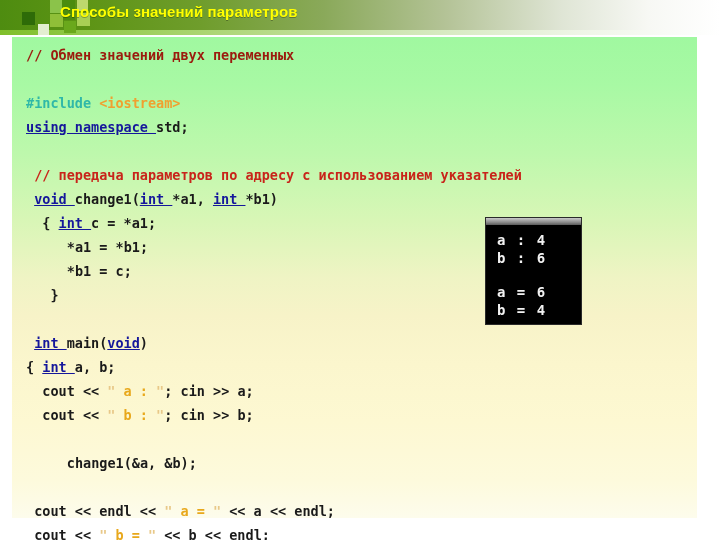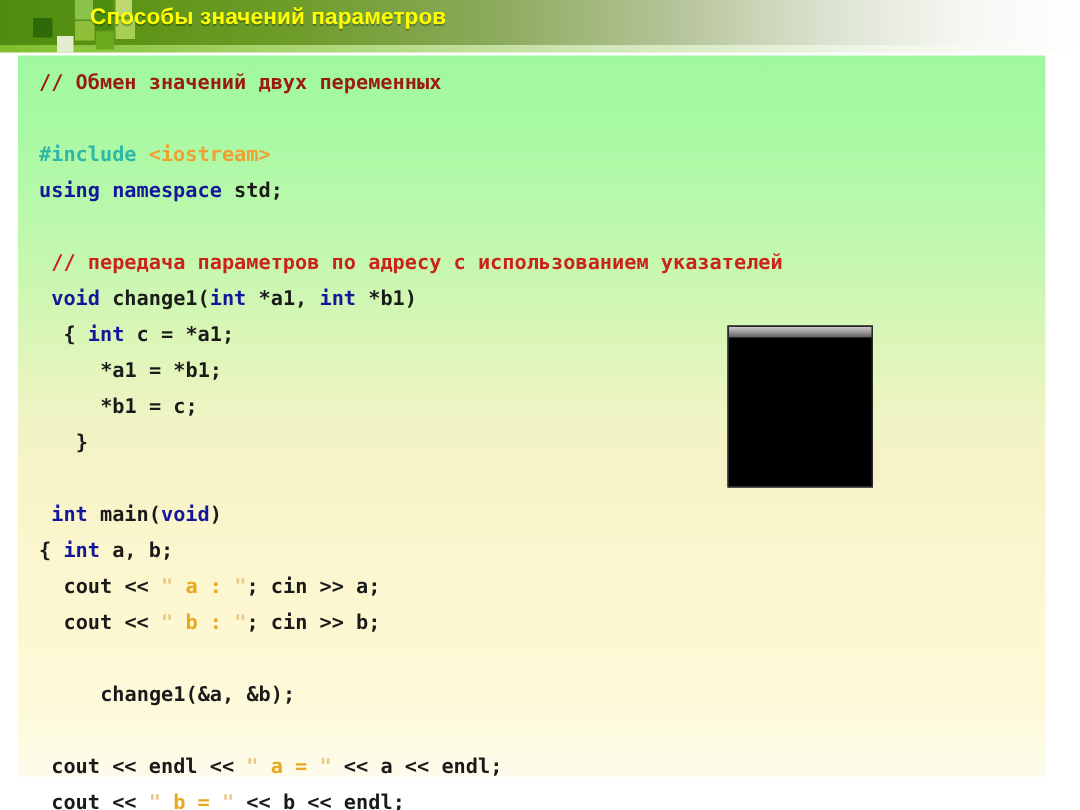--- a/index.html
+++ b/index.html
@@ -101,21 +101,21 @@
     color: #1a1a1a;
     white-space: pre;
   }
   .ln { position: absolute; left: 14px; white-space: pre; }
 
   
   .c-comment  { color: #9b1b0e; }
   .c-comment2 { color: #c8241a; text-align: right; }
   .c-pre      { color: #2fb8a8; }
   .c-inc      { color: #f0a030; }
-  .c-kw       { color: #15179b; }
+  .c-kw       { color: #15179b; text-decoration: underline; }
   .c-plain    { color: #1a1a1a; }
   .c-str      { color: #e8c888; }
   .c-strin    { color: #e8a81c; }
 
   
   #console-box {
     position: absolute;
     left: 473px;
     top: 180px;
     width: 97px;
@@ -162,14 +162,15 @@
 <div class="deco-sq" id="deco-g"></div>
 <div class="deco-sq" id="deco-h"></div>
 
 <div id="page-title">Способы значений параметров</div>
 
 <div id="code-panel">
   <div id="code-text"><div class="ln" style="top: 6px; margin-left: 0px;"><span class="c-comment">// Обмен значений двух переменных</span></div><div class="ln" style="top: 30px; margin-left: 0px;">&nbsp;</div><div class="ln" style="top: 54px; margin-left: 0px;"><span class="c-pre">#include </span><span class="c-inc">&lt;iostream&gt;</span></div><div class="ln" style="top: 78px; margin-left: 0px;"><span class="c-kw">using namespace </span><span class="c-plain">std;</span></div><div class="ln" style="top: 102px; margin-left: 0px;">&nbsp;</div><div class="ln" style="top: 126px; margin-left: 8.15px;"><span class="c-comment2">// передача параметров по адресу с использованием указателей</span></div><div class="ln" style="top: 150px; margin-left: 8.15px;"><span class="c-kw">void </span><span class="c-plain">change1(</span><span class="c-kw">int </span><span class="c-plain">*a1, </span><span class="c-kw">int </span><span class="c-plain">*b1)</span></div><div class="ln" style="top: 174px; margin-left: 16.3px;"><span class="c-plain">{ </span><span class="c-kw">int </span><span class="c-plain">c = *a1;</span></div><div class="ln" style="top: 198px; margin-left: 40.75px;"><span class="c-plain">*a1 = *b1;</span></div><div class="ln" style="top: 222px; margin-left: 40.75px;"><span class="c-plain">*b1 = c;</span></div><div class="ln" style="top: 246px; margin-left: 24.45px;"><span class="c-plain">}</span></div><div class="ln" style="top: 270px; margin-left: 0px;">&nbsp;</div><div class="ln" style="top: 294px; margin-left: 8.15px;"><span class="c-kw">int </span><span class="c-plain">main(</span><span class="c-kw">void</span><span class="c-plain">)</span></div><div class="ln" style="top: 318px; margin-left: 0px;"><span class="c-plain">{ </span><span class="c-kw">int </span><span class="c-plain">a, b;</span></div><div class="ln" style="top: 342px; margin-left: 16.3px;"><span class="c-plain">cout &lt;&lt; </span><span class="c-str">"</span><span class="c-strin"> a : </span><span class="c-str">"</span><span class="c-plain">; cin &gt;&gt; a;</span></div><div class="ln" style="top: 366px; margin-left: 16.3px;"><span class="c-plain">cout &lt;&lt; </span><span class="c-str">"</span><span class="c-strin"> b : </span><span class="c-str">"</span><span class="c-plain">; cin &gt;&gt; b;</span></div><div class="ln" style="top: 390px; margin-left: 0px;">&nbsp;</div><div class="ln" style="top: 414px; margin-left: 40.75px;"><span class="c-plain">change1(&amp;a, &amp;b);</span></div><div class="ln" style="top: 438px; margin-left: 0px;">&nbsp;</div><div class="ln" style="top: 462px; margin-left: 8.15px;"><span class="c-plain">cout &lt;&lt; endl &lt;&lt; </span><span class="c-str">"</span><span class="c-strin"> a = </span><span class="c-str">"</span><span class="c-plain"> &lt;&lt; a &lt;&lt; endl;</span></div><div class="ln" style="top: 486px; margin-left: 8.15px;"><span class="c-plain">cout &lt;&lt; </span><span class="c-str">"</span><span class="c-strin"> b = </span><span class="c-str">"</span><span class="c-plain"> &lt;&lt; b &lt;&lt; endl;</span></div></div>
 
   <div id="console-box">
     <div id="console-titlebar"></div>
+    <div id="console-lines"><div class="console-line">a : 4</div><div class="console-line">b : 6</div><div class="console-line console-blank">&nbsp;</div><div class="console-line">a = 6</div><div class="console-line">b = 4</div></div>
   </div>
 </div>
 
 </body></html>

